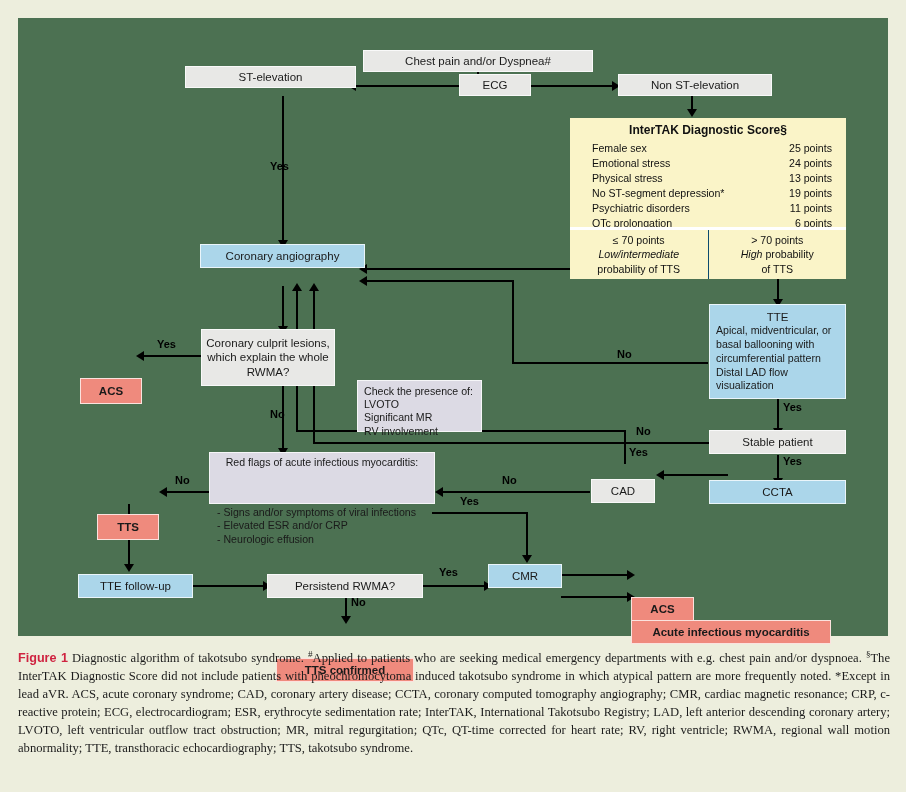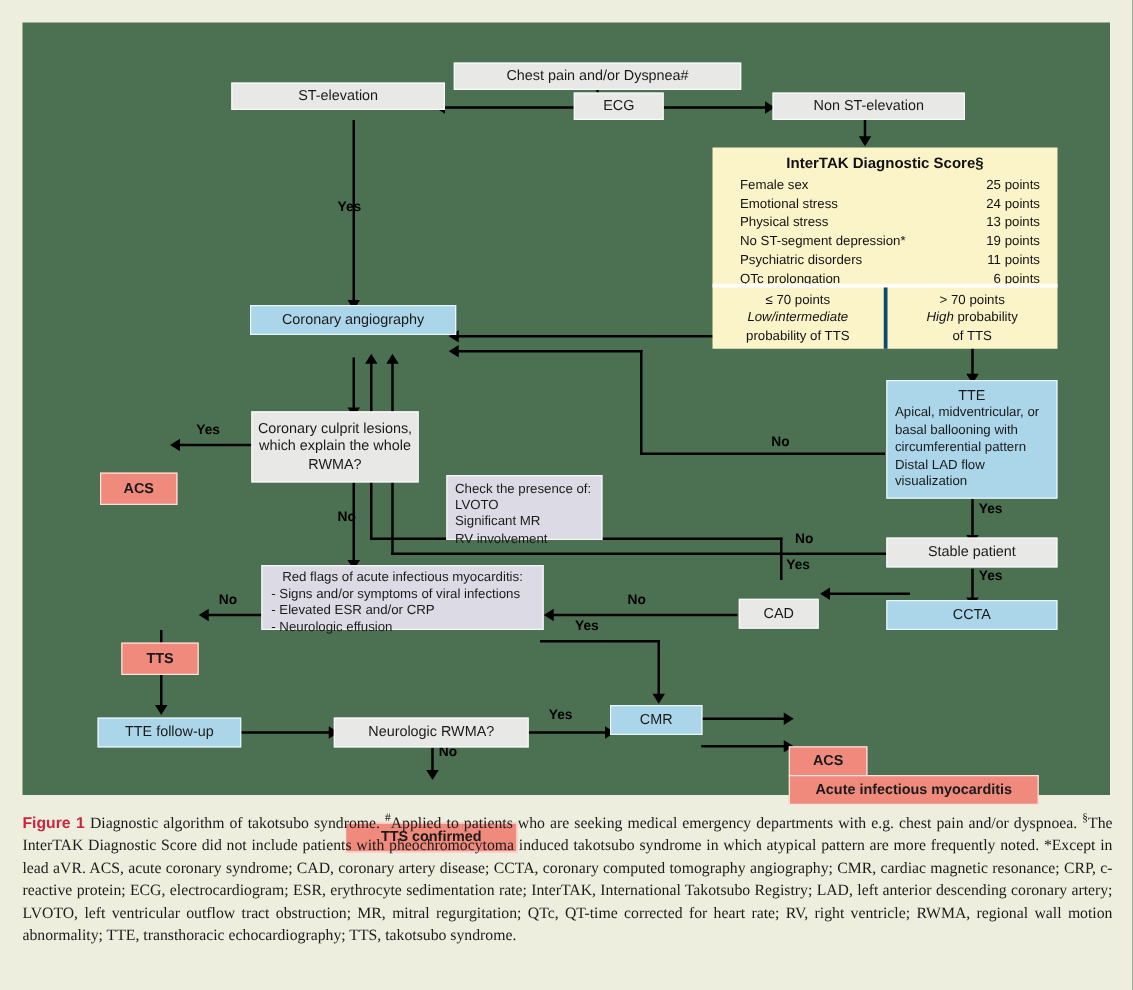--- a/index.html
+++ b/index.html
@@ -69,21 +69,21 @@
   }
   #intertak .rows .pts{min-width:56px;text-align:right;}
   #tk-split{
     position:absolute;left:0;bottom:0;width:100%;height:52px;display:flex;
     border-top:3px solid #fff;box-sizing:border-box;
   }
   #tk-split > div{
     flex:1;display:flex;flex-direction:column;align-items:center;justify-content:center;
     font-size:10.6px;line-height:1.34;color:#111;text-align:center;
   }
-  #tk-split > div:first-child{border-right:3px solid #0c4a6e;}
+  #tk-split > div:first-child{border-right:1px solid #0c4a6e;}
   #tk-split i{font-style:italic;}
 
   
   #tte .ttl{font-size:11.5px;text-align:center;width:100%;}
   #tte .body{font-size:10.6px;text-align:left;line-height:1.3;}
 
   
   #caption{
     position:absolute;left:18px;top:648px;width:872px;
     font-family:"Liberation Serif", serif;
@@ -265,28 +265,28 @@
     <div class="node grey" style="left:691px;top:412px;width:137px;height:24px;">Stable patient</div>
 
     <div class="node blue" style="left:691px;top:462px;width:137px;height:24px;">CCTA</div>
 
     <div class="node grey" style="left:573px;top:461px;width:64px;height:24px;">CAD</div>
 
     <div class="node red" style="left:79px;top:460px;width:62px;height:26px;">TTS</div>
 
     <div class="node lav left tl" style="left:191px;top:434px;width:226px;height:52px;flex-direction:column;padding:3px 7px;">
       <span style="font-size:10.6px;align-self:center;">Red flags of acute infectious myocarditis:</span>
-      <span style="font-size:10.6px;">- Signs and/or symptoms of viral infections</span>
+      <span style="font-size:10.6px;margin-top:37px;">- Signs and/or symptoms of viral infections</span>
       <span style="font-size:10.6px;">- Elevated ESR and/or CRP</span>
       <span style="font-size:10.6px;">- Neurologic effusion</span>
     </div>
 
     <div class="node blue" style="left:60px;top:556px;width:115px;height:24px;">TTE follow-up</div>
 
-    <div class="node grey" style="left:249px;top:556px;width:156px;height:24px;">Neurologic RWMA?</div>
+    <div class="node grey" style="left:249px;top:556px;width:156px;height:24px;">Persistend RWMA?</div>
 
     <div class="node red" style="left:258px;top:604px;width:138px;height:24px;">TTS confirmed</div>
 
     <div class="node blue" style="left:470px;top:546px;width:74px;height:24px;">CMR</div>
 
     <div class="node red" style="left:613px;top:543px;width:63px;height:24px;">ACS</div>
 
     <div class="node red" style="left:613px;top:566px;width:200px;height:24px;">Acute infectious myocarditis</div>
 
   </div>

